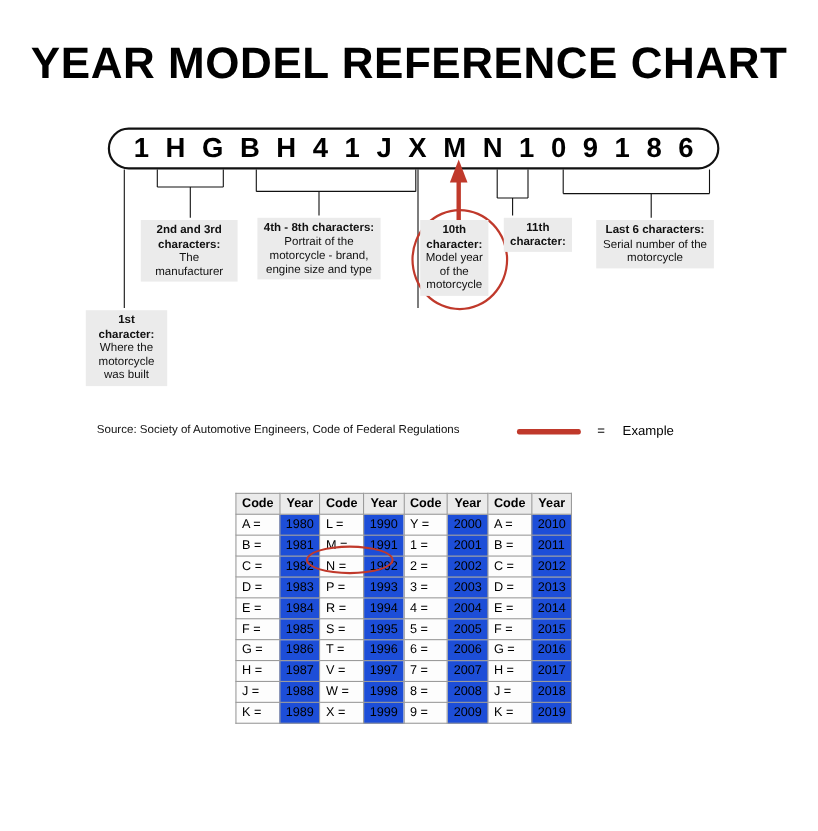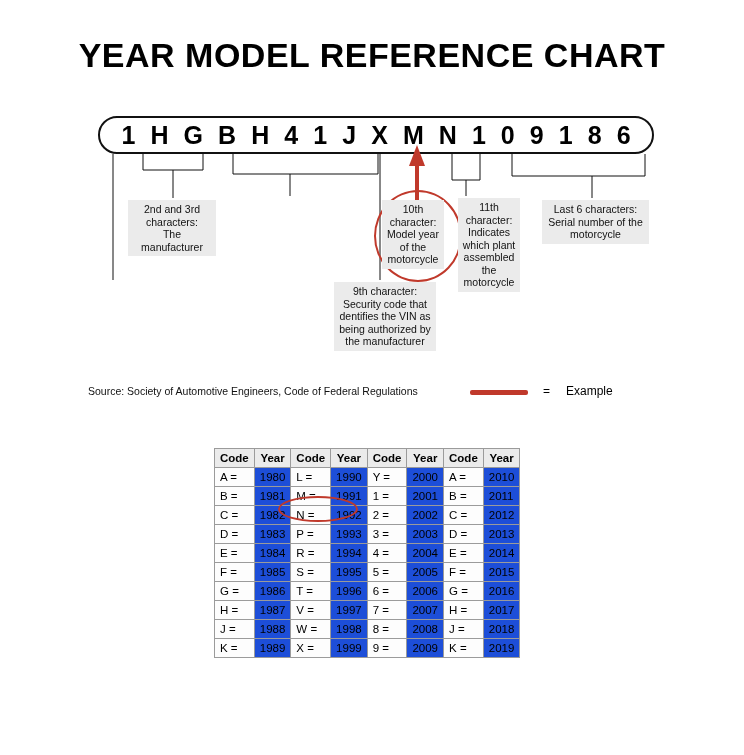--- a/index.html
+++ b/index.html
@@ -21,21 +21,21 @@
     height: 755px;
   }
 
   
   .title {
     position: absolute;
     top: 36px;
     left: 0;
     width: 744px;
     text-align: center;
-    font-size: 34px;
+    font-size: 40px;
     font-weight: bold;
     letter-spacing: 0.5px;
     font-family: "Liberation Sans", sans-serif;
   }
 
   
   .vin-capsule {
     position: absolute;
     top: 116px;
     left: 98px;
@@ -73,21 +73,21 @@
     position: absolute;
     background: #ebebeb;
     font-size: 10.5px;
     line-height: 12.5px;
     text-align: center;
     color: #111;
     padding: 3px 4px;
     box-sizing: border-box;
   }
   .callout b {
-    font-weight: normal;
+    font-weight: bold;
   }
 
   .c-1st   { left: 78px;  top: 282px; width: 74px; }
   .c-2nd   { left: 128px; top: 200px; width: 88px; }
   .c-4th   { left: 234px; top: 198px; width: 112px; }
   .c-9th   { left: 334px; top: 282px; width: 102px; }
   .c-10th  { left: 382px; top: 200px; width: 62px; }
   .c-11th  { left: 458px; top: 198px; width: 62px; text-align: center; }
   .c-last  { left: 542px; top: 200px; width: 107px; }
 
@@ -228,40 +228,43 @@
     </g>
 
     <g>
       <line x1="417" y1="215" x2="417" y2="160" stroke="#c0392b" stroke-width="4"></line>
       <polygon points="417,145 409,166 425,166" fill="#c0392b"></polygon>
     </g>
   </svg>
 
   <div class="red-ellipse"></div>
 
+  <div class="callout c-1st">
+    <b>1st character:</b><br>
+    <span>Where the motorcycle was built</span>
+  </div>
 
   <div class="callout c-2nd">
     <b>2nd and 3rd characters:</b><br>
     <span>The manufacturer</span>
   </div>
 
-
-  <div class="callout c-9th">
-    <b>9th character:</b>
-    <span>Security code that dentifies the VIN as being authorized by the manufacturer</span>
-  </div>
+  <div class="callout c-4th">
+    <b>4th - 8th characters:</b><br>
+    <span>Portrait of the motorcycle - brand, engine size and type</span>
+  </div>
+
 
   <div class="callout c-10th">
     <b>10th character:</b><br>
     <span>Model year of the motorcycle</span>
   </div>
 
   <div class="callout c-11th">
     <b>11th character:</b><br>
-    <span>Indicates which plant assembled the motorcycle</span>
   </div>
 
   <div class="callout c-last">
     <b>Last 6 characters:</b><br>
     <span>Serial number of the motorcycle</span>
   </div>
 
   <div class="source">Source:  Society of Automotive Engineers, Code of Federal Regulations</div>
   <div class="legend-bar"></div>
   <div class="legend-eq">=</div>

